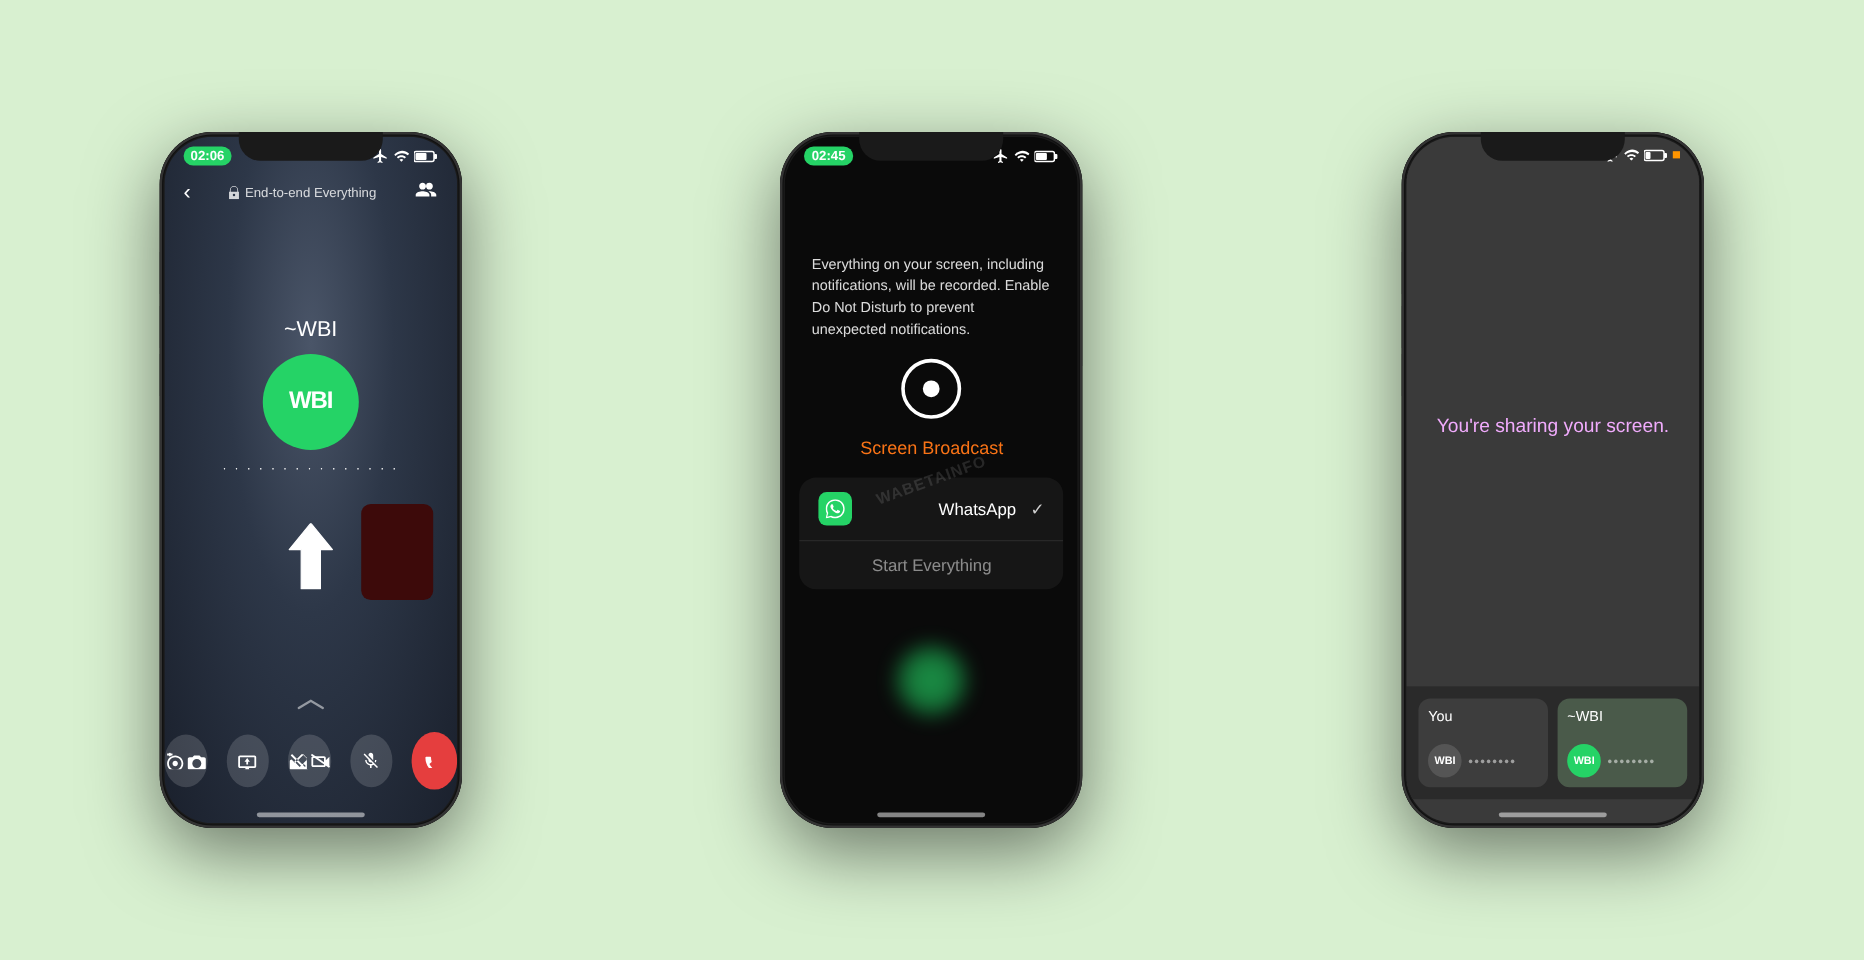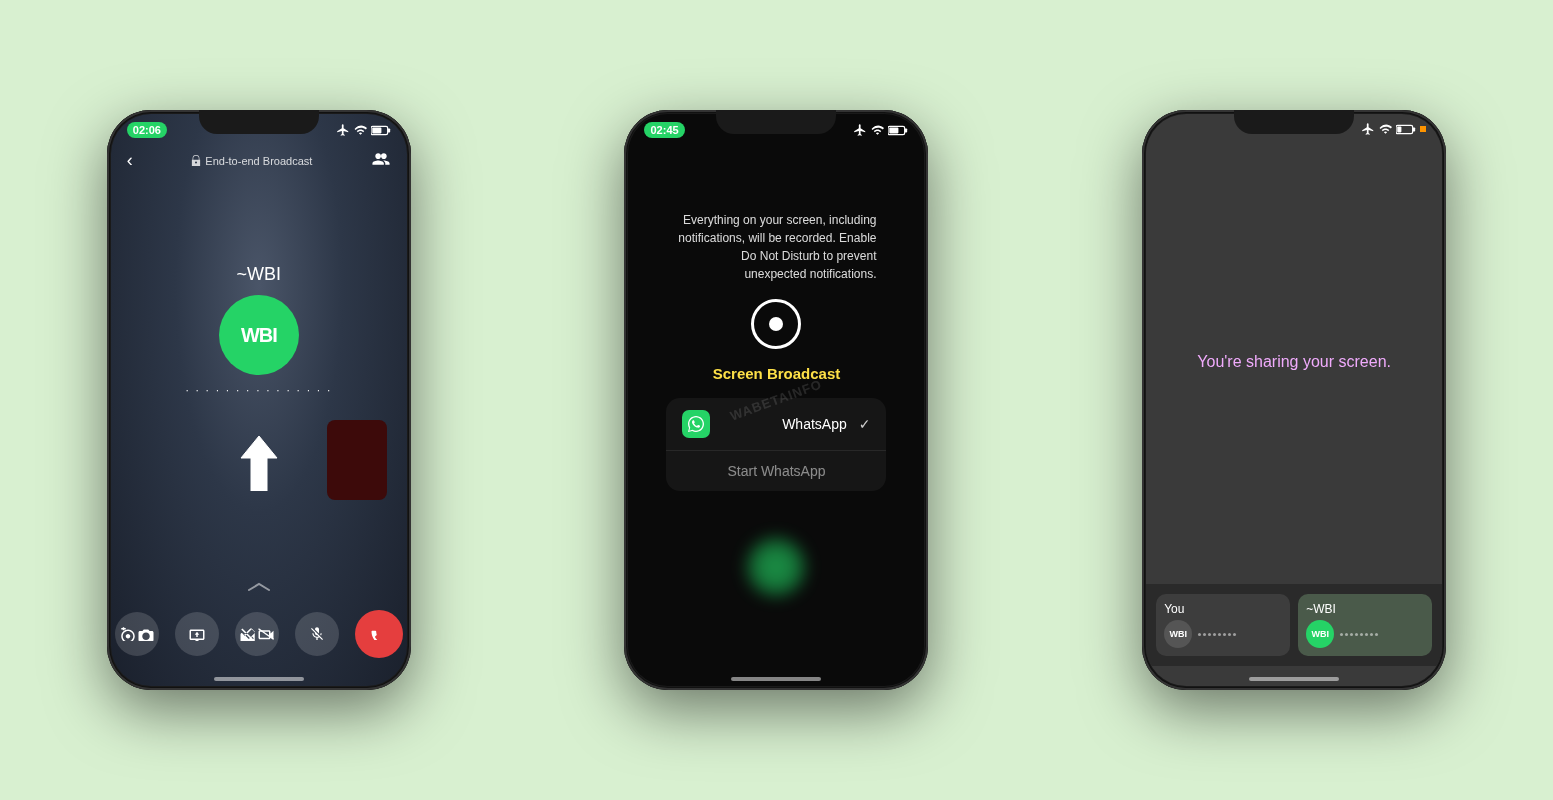--- a/index.html
+++ b/index.html
@@ -9,21 +9,21 @@
       background-color: #d8f0d0;
       display: flex;
       align-items: center;
       justify-content: space-around;
       font-family: -apple-system, BlinkMacSystemFont, 'Helvetica Neue', sans-serif;
       overflow: hidden;
     }
 
     
     .phone {
-      width: 304px;
+      width: 252px;
       height: 580px;
       background: #1a1a1a;
       border-radius: 44px;
       position: relative;
       box-shadow: 0 20px 60px rgba(0,0,0,0.5), inset 0 0 0 2px #333, inset 0 0 0 3px #111;
       display: flex;
       flex-direction: column;
       overflow: hidden;
     }
 
@@ -237,21 +237,21 @@
       flex-direction: column;
       align-items: center;
       justify-content: center;
       padding: 20px;
       gap: 16px;
     }
 
     .broadcast-warning {
       color: rgba(255,255,255,0.85);
       font-size: 12px;
-      text-align: right;
+      text-align: left;
       line-height: 1.5;
       max-width: 200px;
     }
 
     .broadcast-icon {
       width: 50px;
       height: 50px;
       border-radius: 50%;
       border: 3px solid white;
       display: flex;
@@ -260,23 +260,23 @@
     }
 
     .broadcast-inner-dot {
       width: 14px;
       height: 14px;
       background: white;
       border-radius: 50%;
     }
 
     .broadcast-title {
-      color: #fde047;
+      color: #f97316;
       font-size: 15px;
-      font-weight: 700;
+      font-weight: 400;
     }
 
     .broadcast-option {
       background: rgba(255,255,255,0.05);
       border-radius: 14px;
       width: 220px;
       overflow: hidden;
     }
 
     .broadcast-item {
@@ -382,21 +382,21 @@
       gap: 8px;
     }
 
     .participant-tile {
       flex: 1;
       background: #3d3d3d;
       border-radius: 10px;
       padding: 8px;
       display: flex;
       flex-direction: column;
-      gap: 4px;
+      gap: 16px;
     }
 
     .participant-name {
       color: white;
       font-size: 12px;
       font-weight: 500;
     }
 
     .participant-avatar-row {
       display: flex;
@@ -459,21 +459,21 @@
           </svg>
         </div>
       </div>
 
       <div class="call-header">
         <span class="back-icon">‹</span>
         <div class="encrypted-label">
           <svg width="10" height="11" viewBox="0 0 14 16" fill="rgba(255,255,255,0.8)">
               <path d="M11 7H3V5a4 4 0 118 0v2zm1 0V5a5 5 0 00-10 0v2H1v9h12V7h-1zm-5 5.5a1.5 1.5 0 110-3 1.5 1.5 0 010 3z"></path>
             </svg>
-          <span>End-to-end Broadcast</span>
+          <span>End-to-end Everything</span>
         </div>
         <span class="add-participant-icon">
           <svg width="20" height="16" viewBox="0 0 28 20" fill="white">
               <path d="M18 10c2.21 0 4-1.79 4-4s-1.79-4-4-4a4 4 0 00-4 4c0 2.21 1.79 4 4 4zm-8 0c2.21 0 4-1.79 4-4S12.21 2 10 2 6 3.79 6 6s1.79 4 4 4zm0 2c-2.67 0-8 1.34-8 4v2h16v-2c0-2.66-5.33-4-8-4zm8 0c-.33 0-.71.02-1.11.07C18.26 13.1 20 14.17 20 16v2h6v-2c0-2.66-5.33-4-8-4z"></path>
             </svg>
         </span>
       </div>
 
       <div class="caller-section">
         <div class="caller-name">~WBI</div>
@@ -580,21 +580,21 @@
             <div class="whatsapp-icon-small">
 
               <svg width="16" height="16" viewBox="0 0 24 24" fill="white">
                   <path d="M17.472 14.382c-.297-.149-1.758-.867-2.03-.967-.273-.099-.471-.148-.67.15-.197.297-.767.966-.94 1.164-.173.199-.347.223-.644.075-.297-.15-1.255-.463-2.39-1.475-.883-.788-1.48-1.761-1.653-2.059-.173-.297-.018-.458.13-.606.134-.133.298-.347.446-.52.149-.174.198-.298.298-.497.099-.198.05-.371-.025-.52-.075-.149-.669-1.612-.916-2.207-.242-.579-.487-.5-.669-.51-.173-.008-.371-.01-.57-.01-.198 0-.52.074-.792.372-.272.297-1.04 1.016-1.04 2.479 0 1.462 1.065 2.875 1.213 3.074.149.198 2.096 3.2 5.077 4.487.709.306 1.262.489 1.694.625.712.227 1.36.195 1.871.118.571-.085 1.758-.719 2.006-1.413.248-.694.248-1.289.173-1.413-.074-.124-.272-.198-.57-.347z"></path>
                   <path d="M12 0C5.373 0 0 5.373 0 12c0 2.134.558 4.133 1.534 5.868L0 24l6.335-1.512A11.93 11.93 0 0012 24c6.627 0 12-5.373 12-12S18.627 0 12 0zm0 22c-1.847 0-3.574-.483-5.07-1.33L2 22l1.338-4.842A9.97 9.97 0 012 12c0-5.514 4.486-10 10-10s10 4.486 10 10-4.486 10-10 10z"></path>
                 </svg>
             </div>
             <span class="broadcast-item-label">WhatsApp</span>
             <span class="checkmark">✓</span>
           </div>
-          <div class="start-broadcast-btn">Start WhatsApp</div>
+          <div class="start-broadcast-btn">Start Everything</div>
         </div>
 
         <div style="margin-top:30px;">
           <div class="green-orb"></div>
         </div>
       </div>
 
       <div class="watermark">WABETAINFO</div>
 
       <div class="home-indicator">

